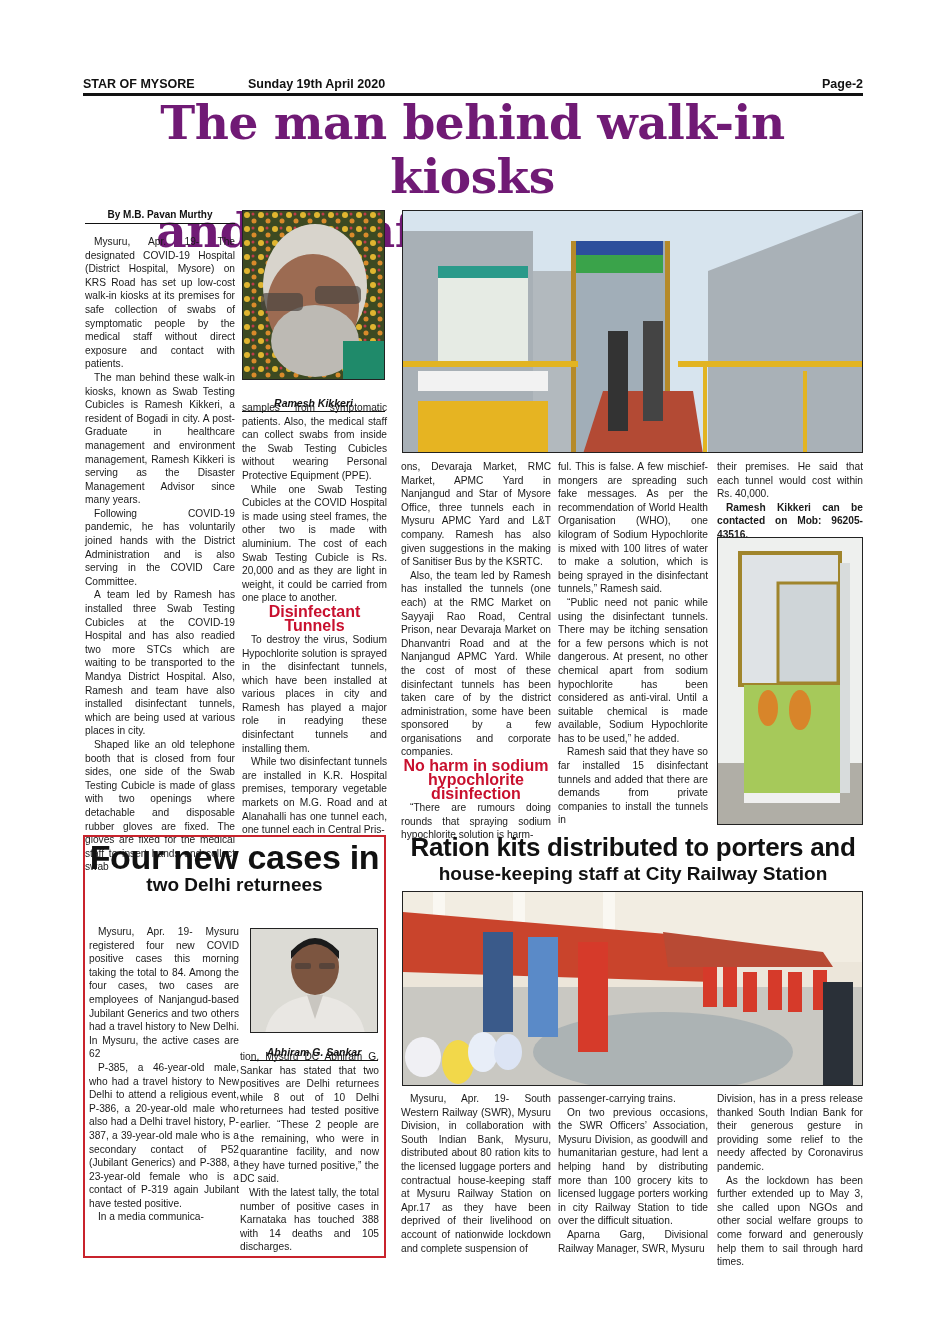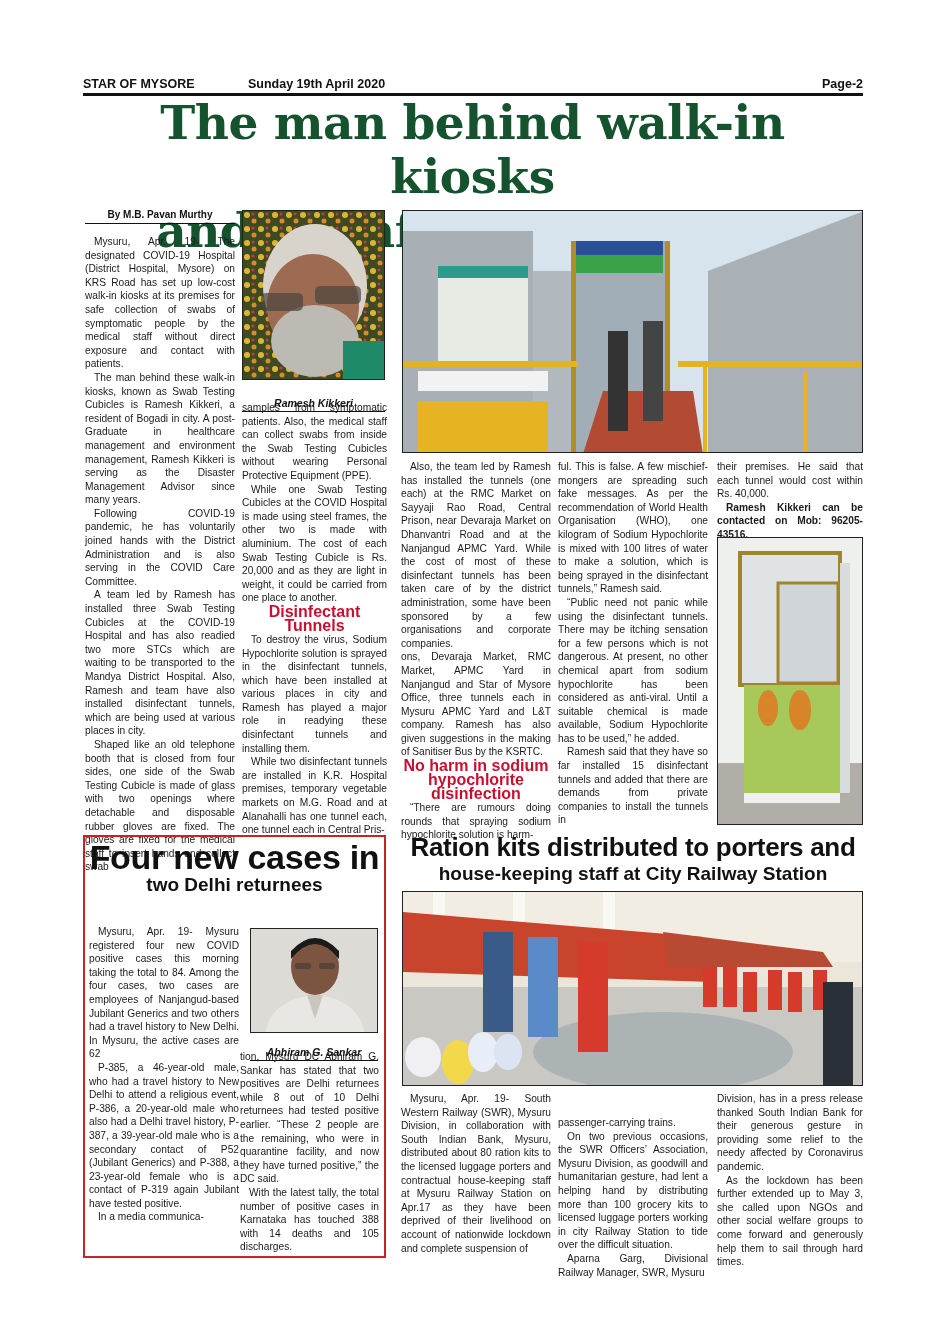--- a/index.html
+++ b/index.html
@@ -4,21 +4,21 @@
 <style>
   * { box-sizing: border-box; margin: 0; padding: 0; }
   html, body { width: 945px; height: 1337px; background: #ffffff; overflow: hidden; }
   body { position: relative; font-family: "Liberation Sans", sans-serif; color: #111; }
   .abs { position: absolute; }
   .masthead { left: 83px; top: 77px; width: 780px; height: 16px; font-size: 12.5px; font-weight: bold; font-family: "Liberation Sans", sans-serif; }
   .masthead .paper { position: absolute; left: 0; top: 0; }
   .masthead .date { position: absolute; left: 165px; top: 0; }
   .masthead .page { position: absolute; right: 0; top: 0; }
   .rule-top { left: 83px; top: 93px; width: 780px; height: 3px; background: #111; }
-  .headline { left: 80px; top: 96px; width: 785px; text-align: center; font-family: "DejaVu Serif", "Liberation Serif", serif; font-weight: bold; font-size: 47px; line-height: 54px; letter-spacing: -0.5px; color: #14532d; }
+  .headline { left: 80px; top: 96px; width: 785px; text-align: center; font-family: "DejaVu Serif", "Liberation Serif", serif; font-weight: bold; font-size: 47px; line-height: 54px; letter-spacing: -0.5px; color: #701a75; }
   .col { font-size: 10.2px; line-height: 13.6px; text-align: justify; color: #1a1a1a; }
   .col p { text-indent: 9px; }
   .byline { left: 85px; top: 209px; width: 150px; font-size: 10px; font-weight: bold; text-align: center; padding-bottom: 3px; border-bottom: 1.5px solid #111; }
   .subhead-red { color: #c8102e; font-weight: bold; text-align: center; font-size: 16px; line-height: 14px; text-indent: 0 !important; }
   .photo { overflow: hidden; border: 1px solid #222; }
   .caption { font-style: italic; font-weight: bold; font-size: 10.5px; text-align: center; border-bottom: 1.5px solid #111; padding-bottom: 2px; margin-top: 12px; }
   .boxed { left: 83px; top: 835px; width: 303px; height: 423px; border: 2.5px solid #c8232c; }
   .box-h1 { left: 87px; top: 840px; width: 295px; text-align: center; font-weight: bold; font-size: 34px; line-height: 34px; letter-spacing: -0.3px; }
   .box-h2 { left: 87px; top: 874px; width: 295px; text-align: center; font-weight: bold; font-size: 19px; line-height: 22px; }
   .ration-h1 { left: 398px; top: 832px; width: 470px; text-align: center; font-weight: bold; font-size: 26px; line-height: 30px; letter-spacing: -0.3px; }
@@ -99,22 +99,22 @@
     <rect x="0" y="150" width="175" height="6" fill="#e2b422"></rect>
     <rect x="15" y="160" width="130" height="20" fill="#f2f2f2"></rect>
     <rect x="15" y="190" width="130" height="53" fill="#e6b422"></rect>
     <rect x="275" y="150" width="185" height="6" fill="#e2b422"></rect>
     <rect x="300" y="156" width="4" height="87" fill="#e2b422"></rect>
     <rect x="400" y="160" width="4" height="83" fill="#e2b422"></rect>
   </svg>
 </div>
 
 <div class="abs col" style="left:401px; top:460px; width:150px;">
+  <p style="text-indent:0">ons, Devaraja Market, RMC Market, APMC Yard in Nanjangud and Star of Mysore Office, three tunnels each in Mysuru APMC Yard and L&amp;T company. Ramesh has also given suggestions in the making of Sanitiser Bus by the KSRTC.</p>
   <p>Also, the team led by Ramesh has installed the tunnels (one each) at the RMC Market on Sayyaji Rao Road, Central Prison, near Devaraja Market on Dhanvantri Road and at the Nanjangud APMC Yard. While the cost of most of these disinfectant tunnels has been taken care of by the district administration, some have been sponsored by a few organisations and corporate companies.</p>
-  <p style="text-indent:0">ons, Devaraja Market, RMC Market, APMC Yard in Nanjangud and Star of Mysore Office, three tunnels each in Mysuru APMC Yard and L&amp;T company. Ramesh has also given suggestions in the making of Sanitiser Bus by the KSRTC.</p>
   <p class="subhead-red">
     <span>No harm in sodium</span><br>
     <span>hypochlorite disinfection</span>
   </p>
   <p>“There are rumours doing rounds that spraying sodium hypochlorite solution is harm-</p>
 </div>
 
 <div class="abs col" style="left:558px; top:460px; width:150px;">
   <p style="text-indent:0">ful. This is false. A few mischief-mongers are spreading such fake messages. As per the recommendation of World Health Organisation (WHO), one kilogram of Sodium Hypochlorite is mixed with 100 litres of water to make a solution, which is being sprayed in the disinfectant tunnels,” Ramesh said.</p>
   <p>“Public need not panic while using the disinfectant tunnels. There may be itching sensation for a few persons which is not dangerous. At present, no other chemical apart from sodium hypochlorite has been considered as anti-viral. Until a suitable chemical is made available, Sodium Hypochlorite has to be used,” he added.</p>
@@ -197,21 +197,21 @@
     <ellipse cx="20" cy="165" rx="18" ry="20" fill="#f0f0f4"></ellipse>
     <ellipse cx="55" cy="170" rx="16" ry="22" fill="#f2d84a"></ellipse>
     <ellipse cx="80" cy="160" rx="15" ry="20" fill="#e8eef8"></ellipse>
     <ellipse cx="105" cy="160" rx="14" ry="18" fill="#dce4f4"></ellipse>
   </svg>
 </div>
 
 <div class="abs col" style="left:401px; top:1092px; width:150px;">
   <p>Mysuru, Apr. 19- South Western Railway (SWR), Mysuru Division, in collaboration with South Indian Bank, Mysuru, distributed about 80 ration kits to the licensed luggage porters and contractual house-keeping staff at Mysuru Railway Station on Apr.17 as they have been deprived of their livelihood on account of nationwide lockdown and complete suspension of</p>
 </div>
-<div class="abs col" style="left:558px; top:1092px; width:150px;margin-top:24px;">
+<div class="abs col" style="left:558px; top:1092px; width:150px;">
   <p style="text-indent:0">passenger-carrying trains.</p>
   <p>On two previous occasions, the SWR Officers’ Association, Mysuru Division, as goodwill and humanitarian gesture, had lent a helping hand by distributing more than 100 grocery kits to licensed luggage porters working in city Railway Station to tide over the difficult situation.</p>
   <p>Aparna Garg, Divisional Railway Manager, SWR, Mysuru</p>
 </div>
 <div class="abs col" style="left:717px; top:1092px; width:146px;">
   <p style="text-indent:0">Division, has in a press release thanked South Indian Bank for their generous gesture in providing some relief to the needy affected by Coronavirus pandemic.</p>
   <p>As the lockdown has been further extended up to May 3, she called upon NGOs and other social welfare groups to come forward and generously help them to sail through hard times.</p>
 </div>
 
 </body></html>

